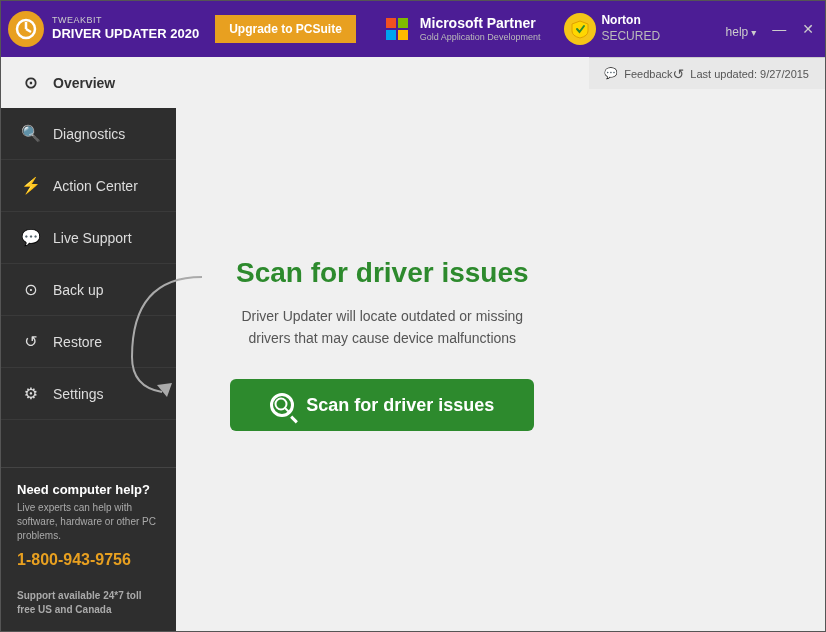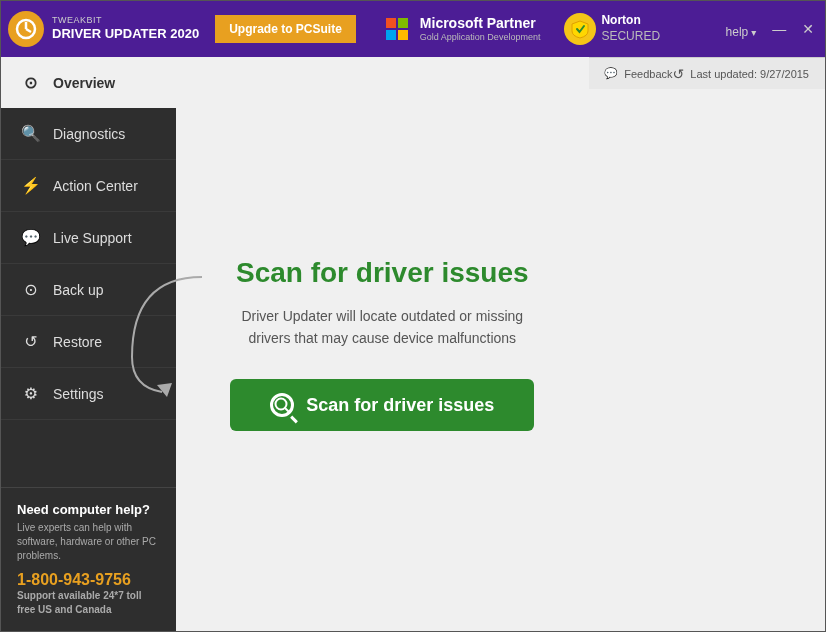--- a/index.html
+++ b/index.html
@@ -247,21 +247,21 @@
       color: #aaa;
       font-size: 10px;
       line-height: 1.4;
       margin-bottom: 8px;
     }
 
     .help-box .phone {
       color: #e8a020;
       font-size: 16px;
       font-weight: bold;
-      margin-bottom: 0;
+      margin-bottom: 20px;
     }
 
     .help-box .avail {
       color: #aaa;
       font-size: 10px;
       line-height: 1.4;
       font-weight: bold;
     }
 
     

